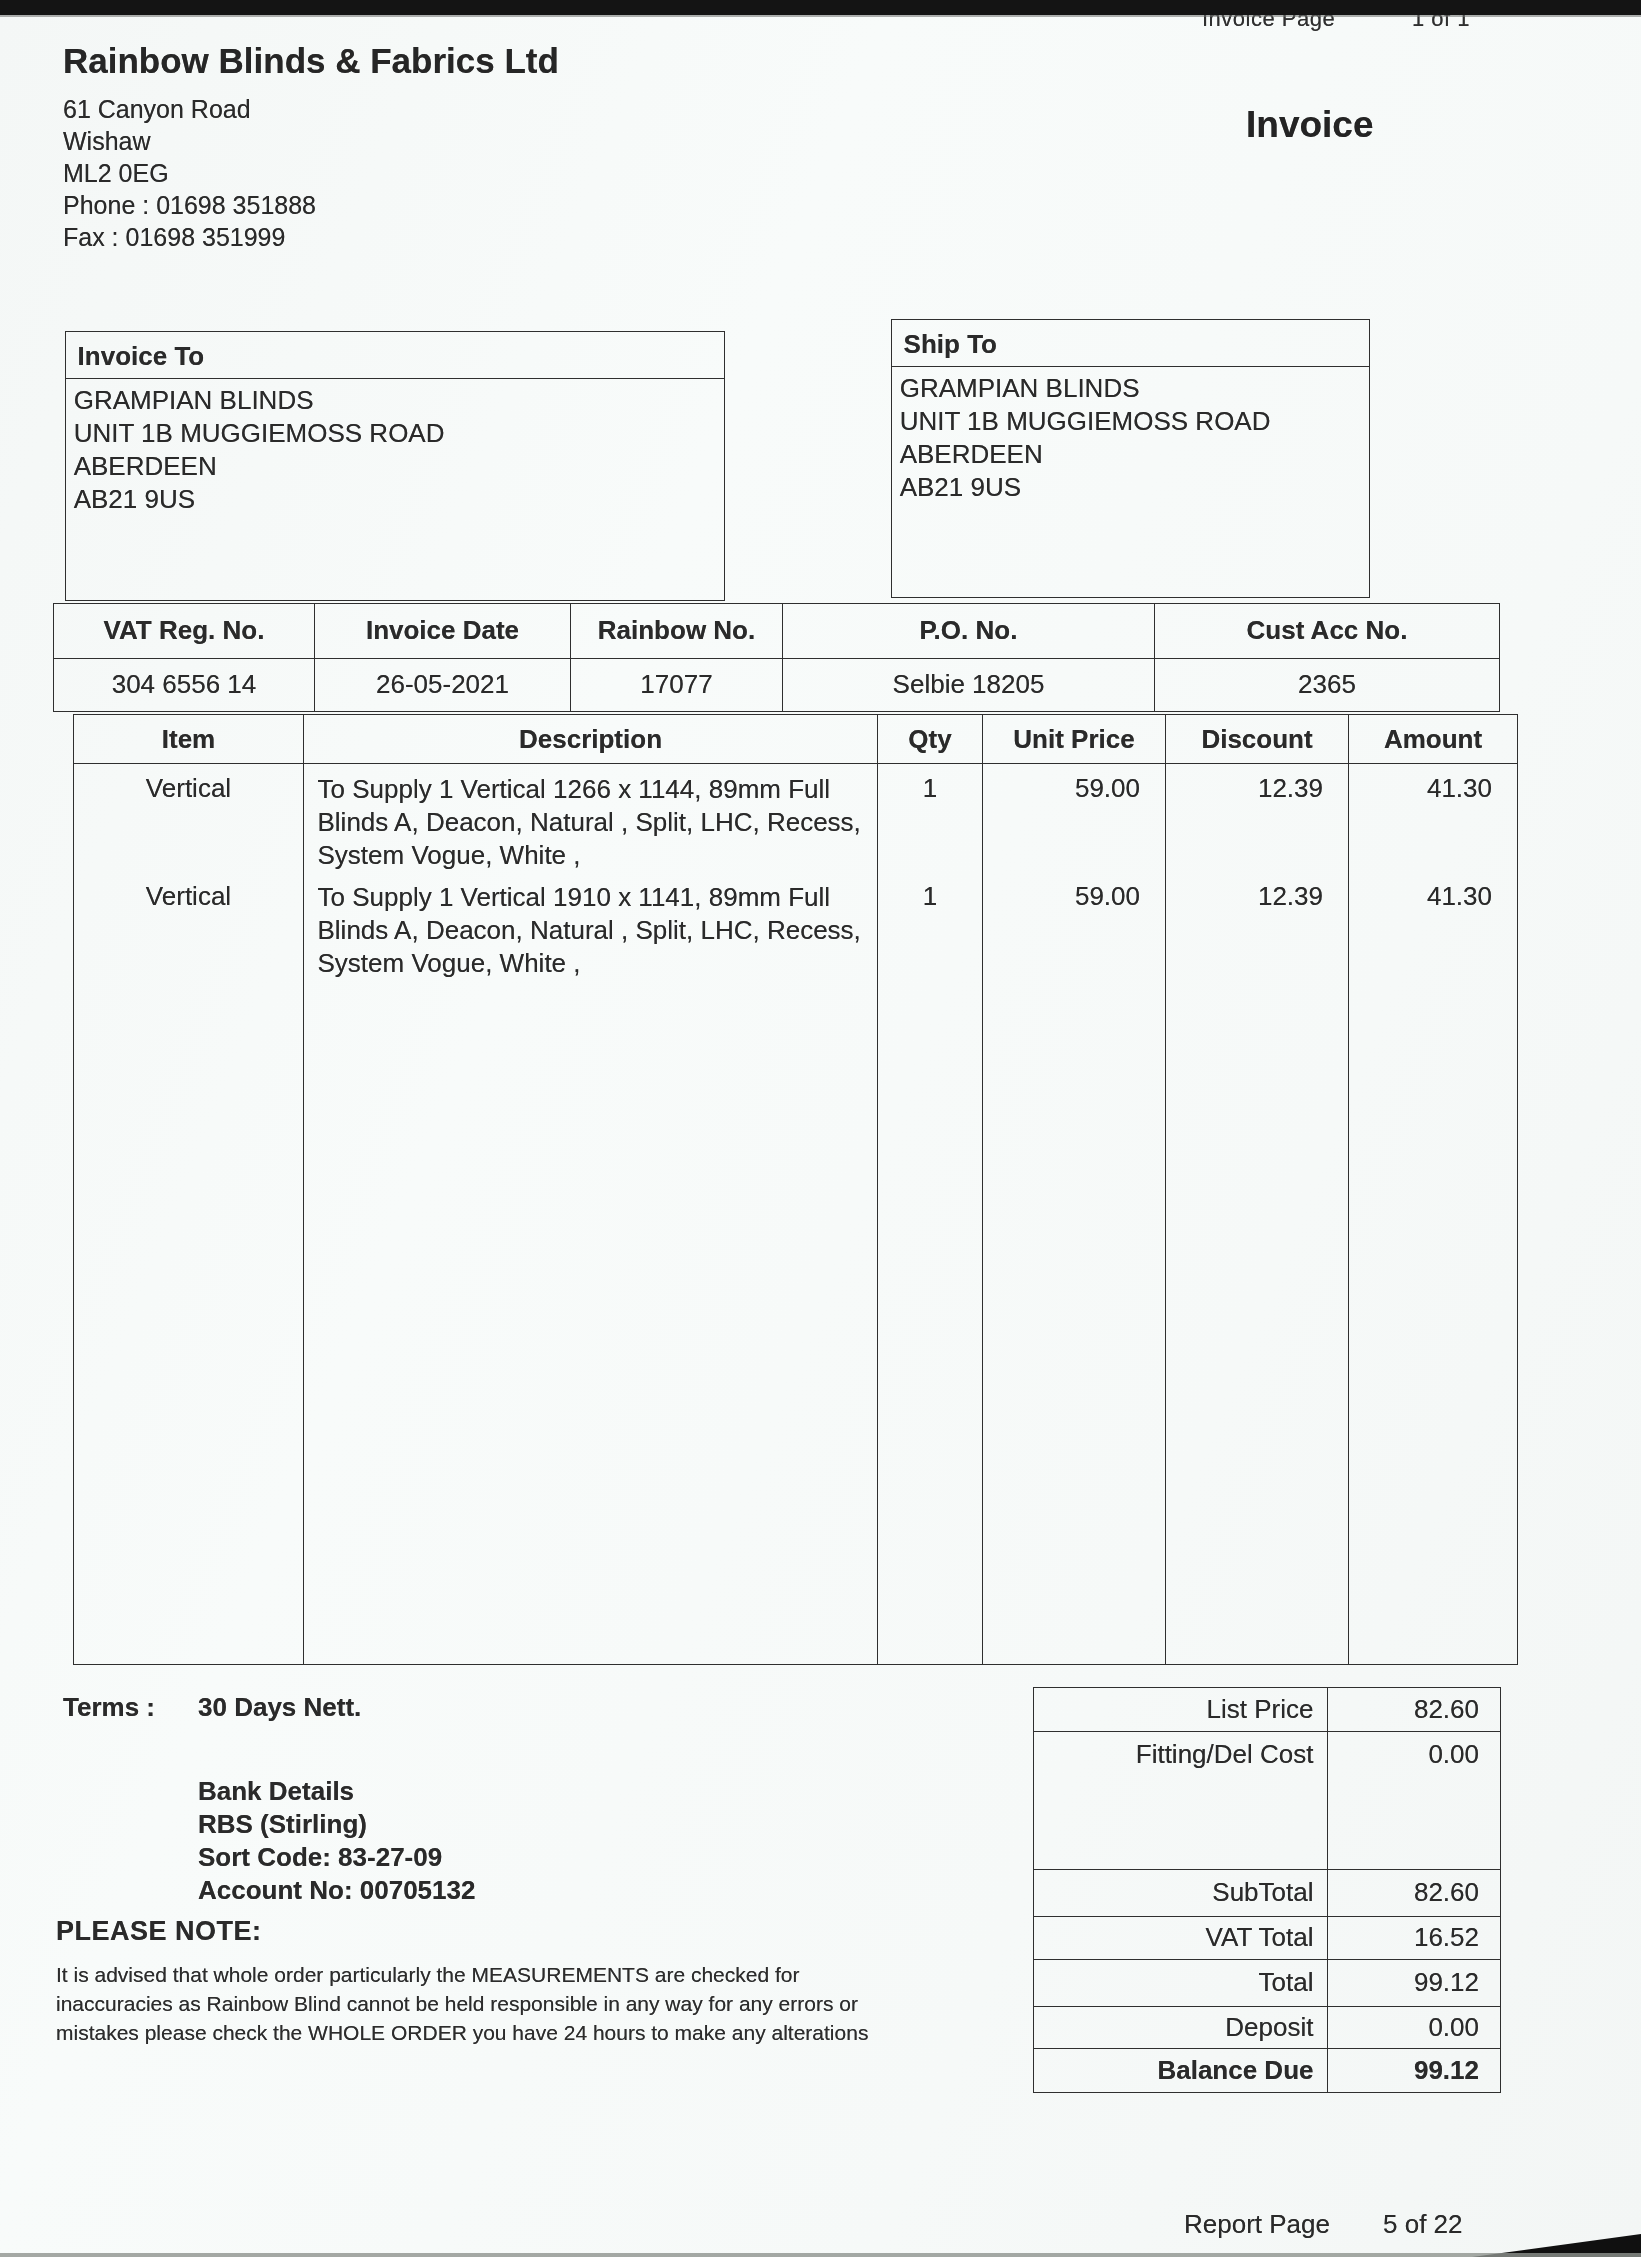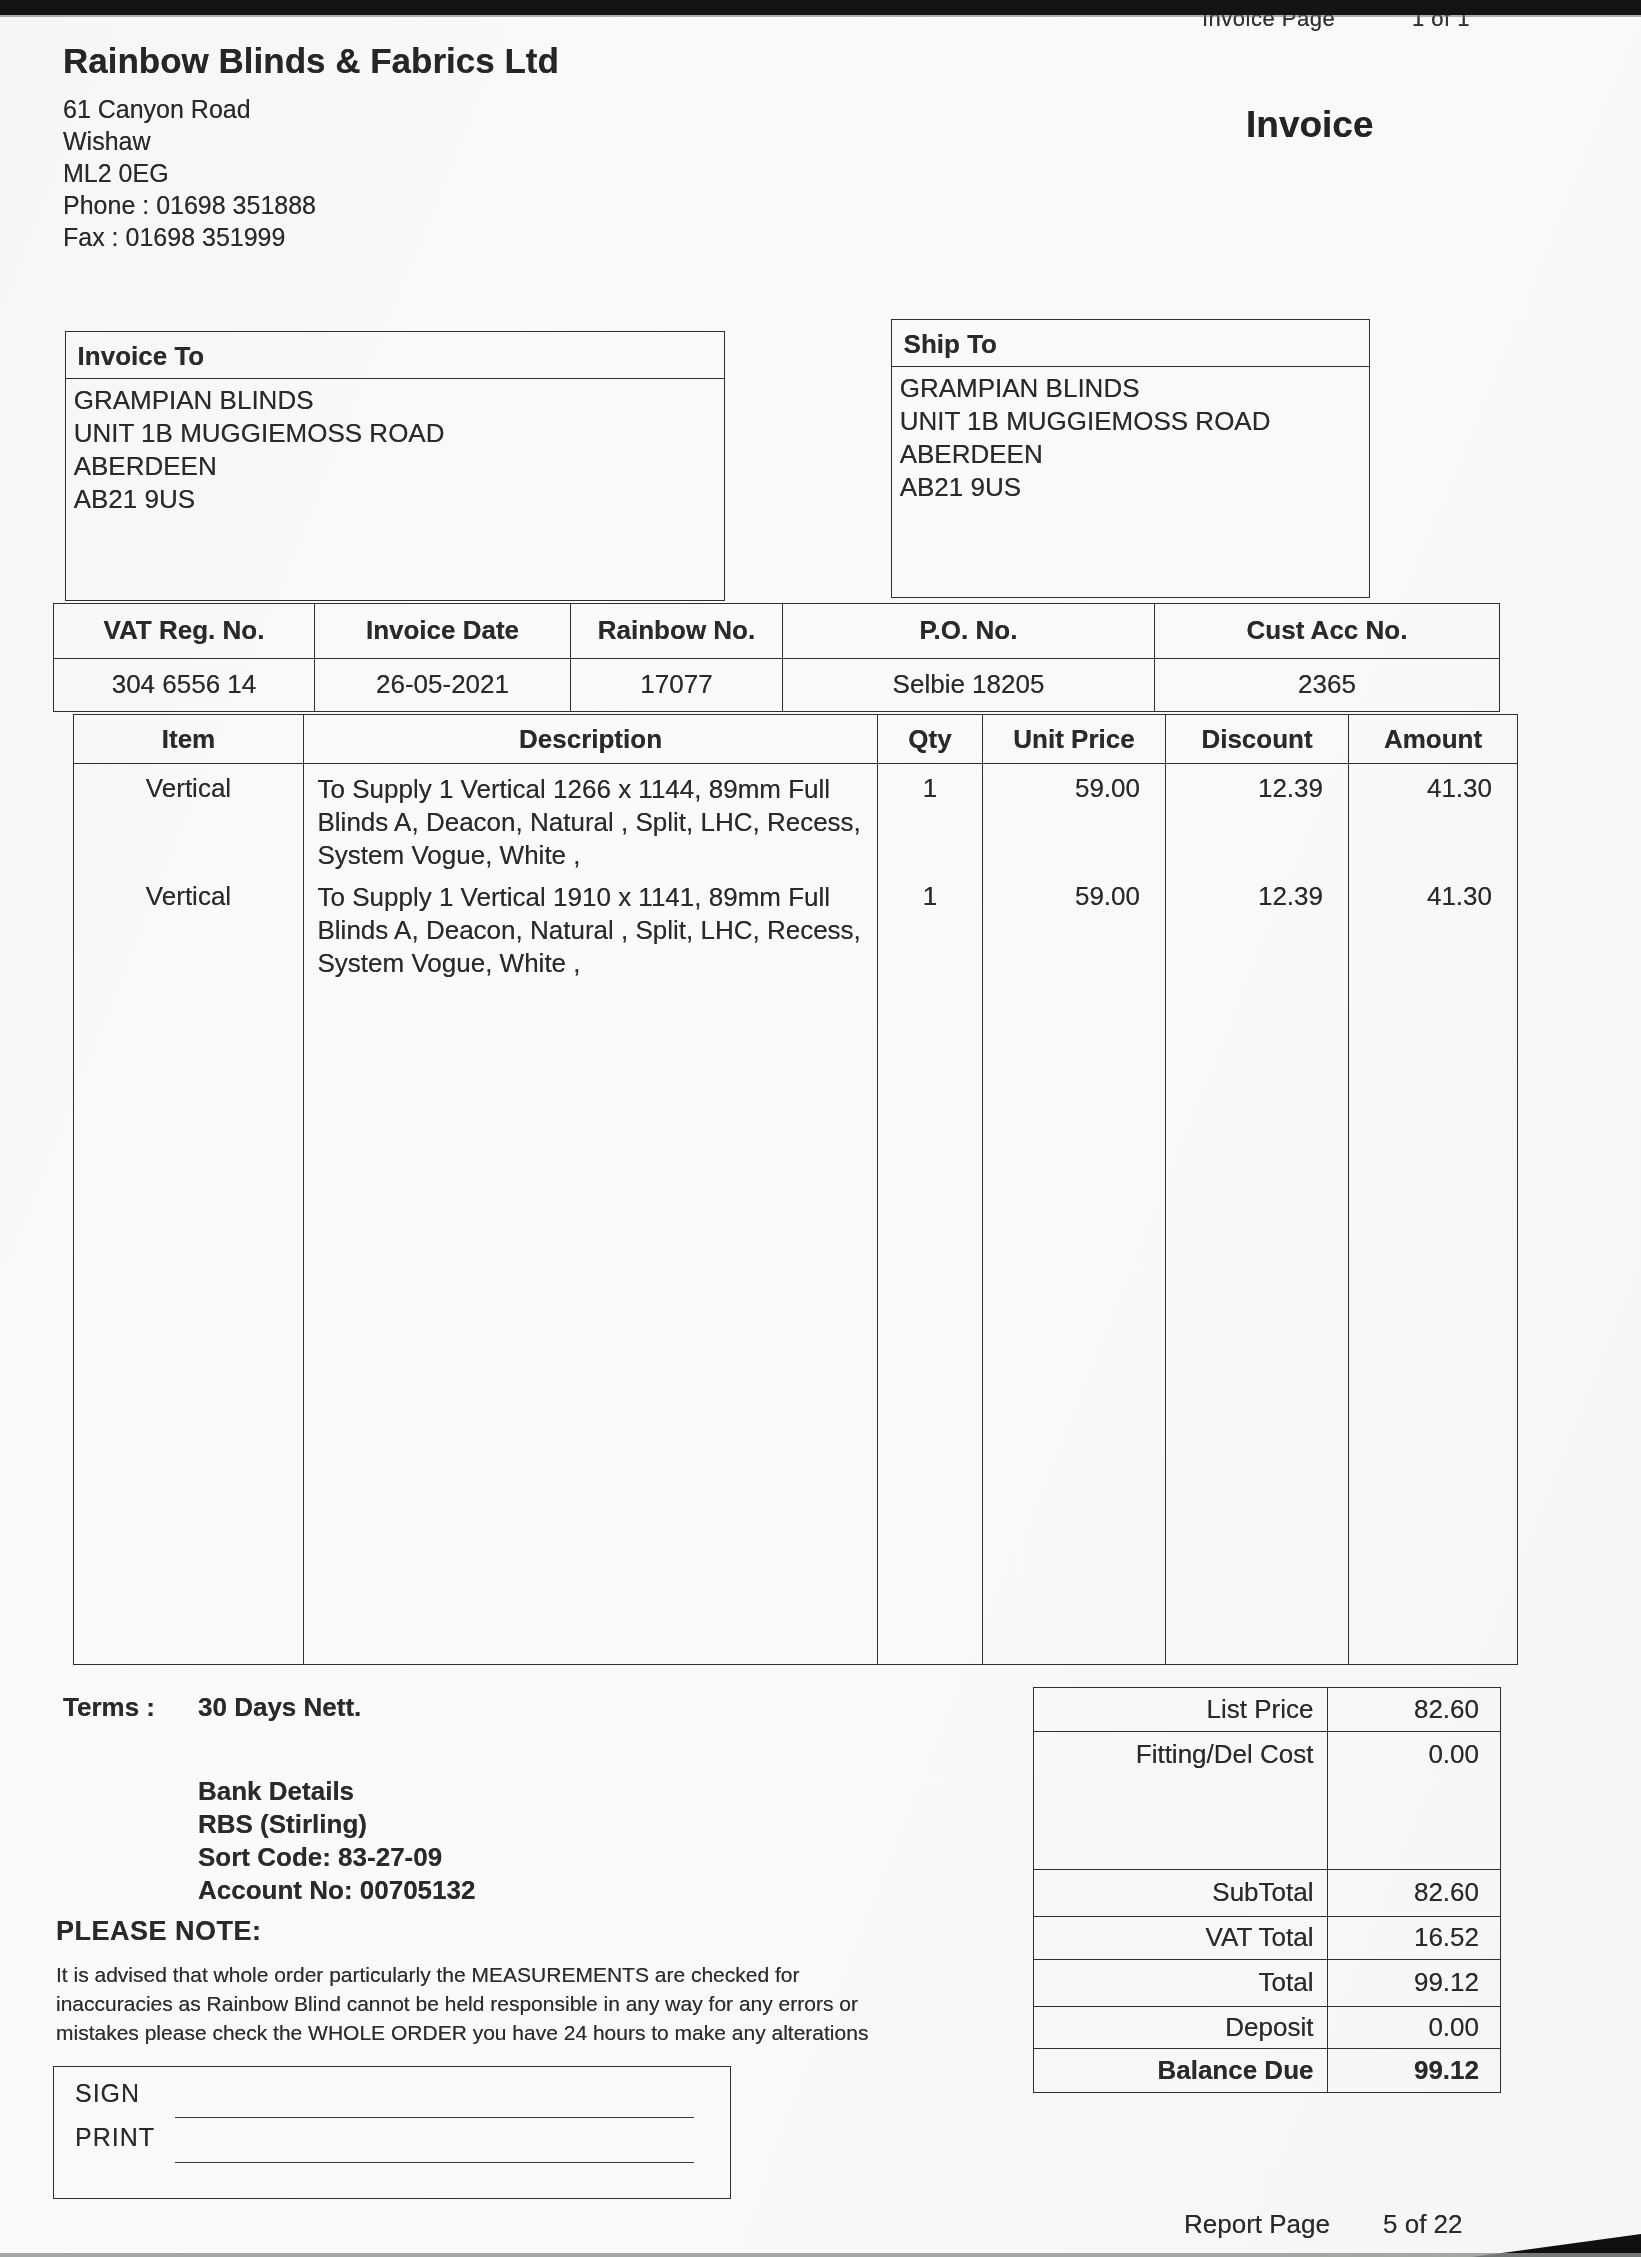--- a/index.html
+++ b/index.html
@@ -233,26 +233,20 @@
       <td class="lbl">Deposit</td>
       <td class="val">0.00</td>
     </tr>
     <tr class="r6 bold">
       <td class="lbl">Balance Due</td>
       <td class="val">99.12</td>
     </tr>
   </tbody>
     </table>
 
-  <div class="abs sign-box">
-    <div class="lab sign">SIGN</div>
-    <div class="ln sign"></div>
-    <div class="lab print">PRINT</div>
-    <div class="ln print"></div>
-  </div>
 
   <div class="abs footer-label">Report Page</div>
   <div class="abs footer-value">5 of 22</div>
 
   <div class="abs corner-wedge"></div>
   <div class="abs bottom-edge"></div>
 </div>
 
 
 </body></html>

